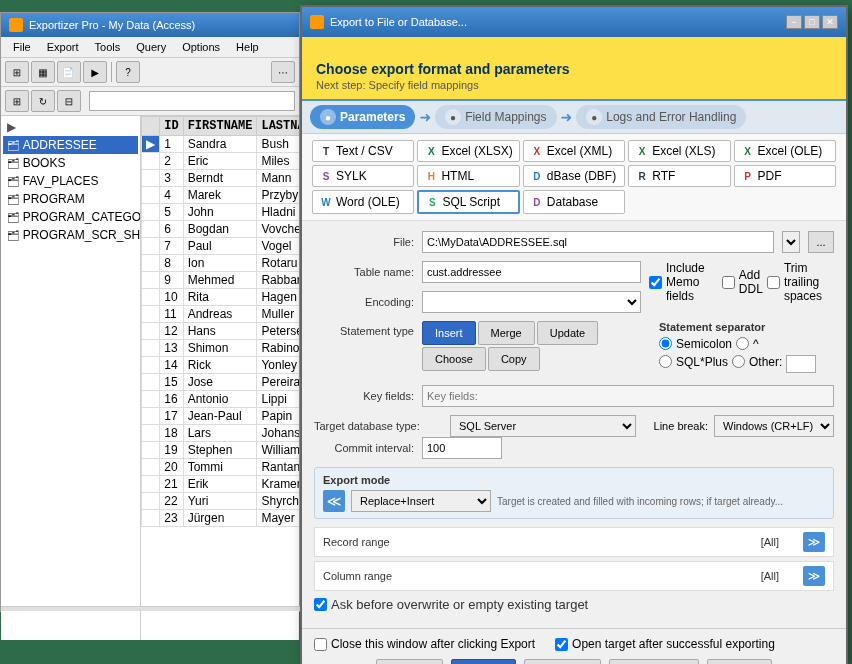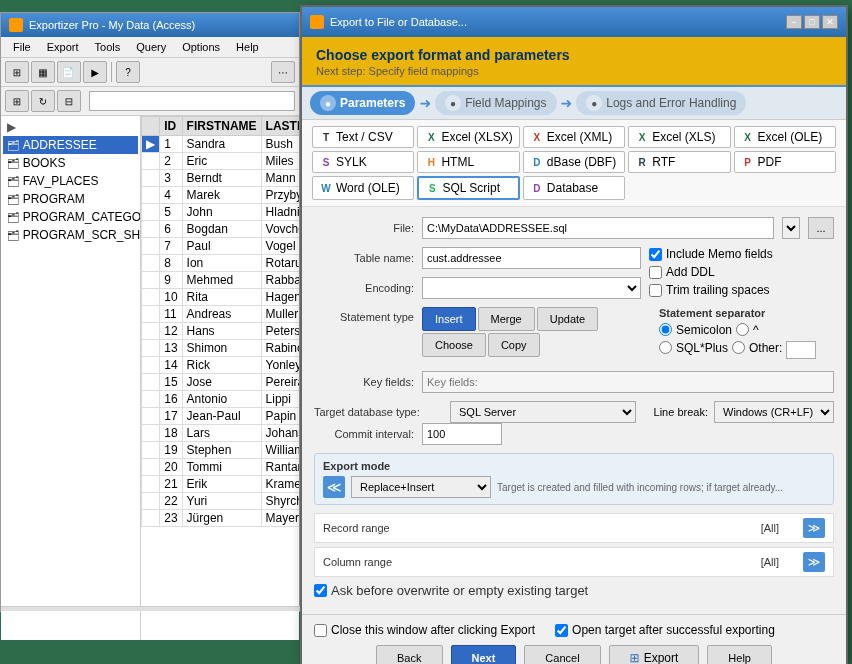--- a/index.html
+++ b/index.html
@@ -31,21 +31,21 @@
     .tb-btn { width: 24px; height: 22px; background: #e0e0e0; border: 1px solid #aaa; border-radius: 2px; display: flex; align-items: center; justify-content: center; cursor: pointer; font-size: 10px; }
     .tb-separator { width: 1px; height: 20px; background: #aaa; margin: 0 2px; }
 
     
     .left-panel { display: flex; height: calc(100% - 24px - 22px - 28px); }
     .tree-panel { width: 140px; border-right: 1px solid #ccc; background: white; overflow-y: auto; padding: 2px; }
     .tree-item { padding: 2px 4px; cursor: pointer; display: flex; align-items: center; gap: 3px; font-size: 11px; }
     .tree-item.selected { background: #316ac5; color: white; }
     .grid-panel { flex: 1; overflow: auto; background: white; }
     .data-grid { border-collapse: collapse; width: 100%; font-size: 11px; }
-    .data-grid th { background: #e0e0e0; border: 1px solid #ccc; padding: 2px 4px; text-align: left; position: sticky; top: 0; font-weight: bold; }
+    .data-grid th { background: #e0e0e0; border: 1px solid #ccc; padding: 2px 4px; text-align: left; position: sticky; top: 0; font-weight: bold; font-family: Liberation Mono, monospace; }
     .data-grid td { border: 1px solid #ddd; padding: 1px 4px; white-space: nowrap; }
     .data-grid tr.row-marker td:first-child { background: #316ac5; color: white; }
 
     
     .dialog {
       position: absolute;
       top: 5px; left: 300px;
       width: 548px;
       height: 660px;
       background: #f0f0f0;
@@ -59,21 +59,21 @@
       display: flex;
       align-items: center;
       gap: 6px;
       height: 24px;
     }
     .dialog-titlebar-icon { width: 14px; height: 14px; background: #f90; border-radius: 2px; }
     .dialog-titlebar-text { flex: 1; font-size: 11px; }
     .dialog-titlebar-btns { display: flex; gap: 2px; }
     .win-btn { width: 16px; height: 14px; background: #ccc; border: 1px solid #888; font-size: 9px; display: flex; align-items: center; justify-content: center; cursor: pointer; }
 
-    .dialog-header { background: #eab308; padding: 10px 14px 8px; border-bottom: 2px solid #4a90d9; }
+    .dialog-header { background: #fde047; padding: 24px 14px 8px; border-bottom: 2px solid #4a90d9; }
     .dialog-header h2 { font-size: 14px; font-weight: bold; color: #003366; margin-bottom: 2px; }
     .dialog-header p { font-size: 11px; color: #555; }
 
     
     .wizard-tabs { background: #e0e8f0; border-bottom: 1px solid #ccc; display: flex; align-items: center; padding: 4px 8px; gap: 4px; }
     .wizard-tab { display: flex; align-items: center; gap: 4px; padding: 4px 10px; border-radius: 12px; font-size: 11px; cursor: pointer; }
     .wizard-tab.active { background: #4a90d9; color: white; font-weight: bold; }
     .wizard-tab.inactive { background: #c8d8e8; color: #555; }
     .wizard-tab-num { width: 16px; height: 16px; border-radius: 50%; background: rgba(255,255,255,0.4); display: flex; align-items: center; justify-content: center; font-size: 10px; font-weight: bold; }
     .wizard-arrow { color: #4a90d9; font-size: 14px; }
@@ -151,21 +151,21 @@
     .bottom-btn.primary { background: #316ac5; color: white; border-color: #2050a0; font-weight: bold; }
     .bottom-btn.export { background: #e0e0e0; border-color: #aaa; display: flex; align-items: center; gap: 4px; }
 
     
     .status-bar { position: absolute; bottom: 0; left: 0; width: 300px; background: #e0e0e0; border-top: 1px solid #ccc; padding: 2px 6px; font-size: 10px; color: #555; }
 
     .two-col { display: flex; gap: 8px; }
     .col-left { flex: 1; }
     .col-right { width: 185px; }
 
-    .checkbox-group { display: flex; flex-direction: column; gap: 4px; }
+    .checkbox-group { display: flex; gap: 4px; }
     .cb-item { display: flex; align-items: center; gap: 4px; font-size: 11px; }
   </style>
 </head>
 <body>
 
 <div class="app-window">
   <div class="app-titlebar">
     <span class="app-titlebar-icon"></span>
     <span class="app-titlebar-text">Exportizer Pro - My Data (Access)</span>
   </div>

